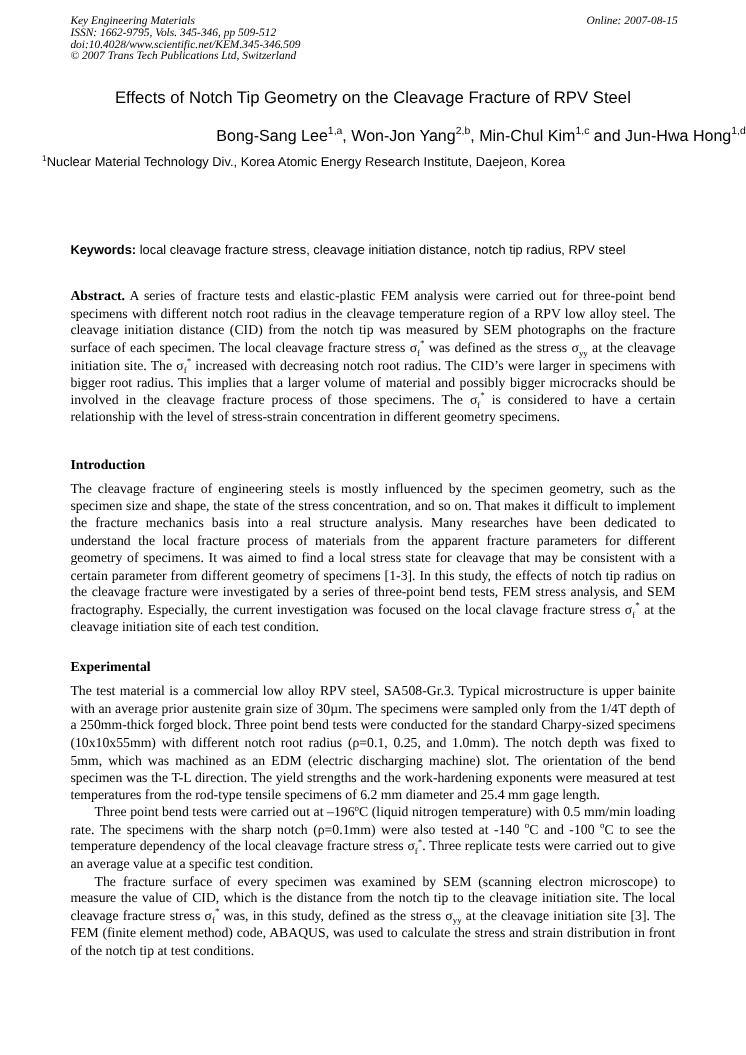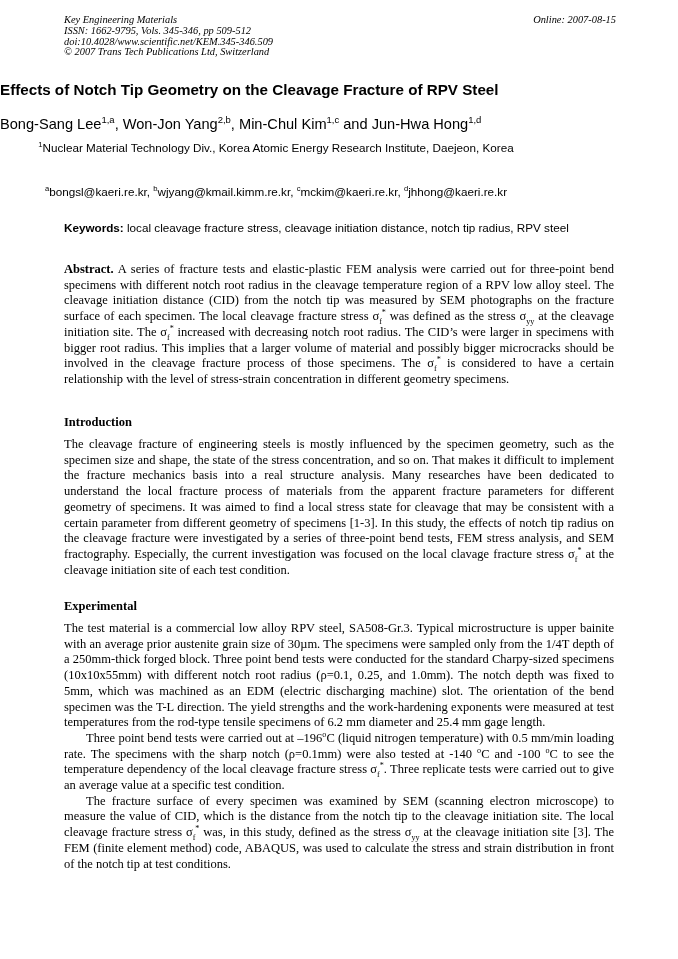--- a/index.html
+++ b/index.html
@@ -1,21 +1,21 @@
 <!DOCTYPE html>
 <html><head>
 <meta charset="utf-8">
 <style>
   html, body { margin: 0; padding: 0; background: #ffffff; }
   body { width: 678px; height: 959px; overflow: hidden; position: relative; color: #000; }
   .page { position: absolute; left: 0; top: 0; width: 678px; height: 959px; padding-left: 35px; }
   .hdr { position: absolute; left: 64px; top: 15px; width: 552px; font-family: "Liberation Serif", serif; font-style: italic; font-size: 10.4px; line-height: 10.8px; }
   .hdr .online { position: absolute; right: 0; top: 0; }
-  .title { position: absolute; left: 0; width: 678px; top: 81px; font-family: "Liberation Sans", sans-serif; font-weight: bold; font-size: 15.2px; }
-  .authors { position: absolute; left: 0; width: 678px; top: 116px; text-align: left; font-family: "Liberation Sans", sans-serif; font-size: 14.6px; }
+  .title { position: absolute; left: 0; width: 678px; top: 81px; text-align: center; font-family: "Liberation Sans", sans-serif; font-weight: normal; font-size: 15.2px; }
+  .authors { position: absolute; left: 0; width: 678px; top: 116px; text-align: right; font-family: "Liberation Sans", sans-serif; font-size: 14.6px; }
   .aff { position: absolute; left: 0; width: 552px; text-align: center; font-family: "Liberation Sans", sans-serif; font-size: 11.7px; }
   .aff1 { top: 141px; }
   .aff2 { top: 163px; }
   .emails { top: 185px; }
   sup { font-size: 65%; line-height: 0; vertical-align: super; }
   sub { font-size: 65%; line-height: 0; vertical-align: sub; }
   .kw { position: absolute; left: 64px; top: 221px; width: 560px; font-family: "Liberation Sans", sans-serif; font-size: 11.7px; }
   .kw b { font-weight: bold; }
   .body { position: absolute; left: 64px; width: 550px; font-family: "Liberation Serif", serif; font-size: 12.5px; line-height: 15.7px; text-align: justify; }
   .abstract { top: 251px; margin-top: 11px; }
@@ -44,23 +44,20 @@
   <div class="title">Effects of Notch Tip Geometry on the Cleavage Fracture of RPV Steel</div>
 
   <div class="authors">
     <span>Bong-Sang Lee</span><sup>1,a</sup><span>, </span><span>Won-Jon Yang</span><sup>2,b</sup><span>, </span><span>Min-Chul Kim</span><sup>1,c</sup><span> and </span><span>Jun-Hwa Hong</span><sup>1,d</sup>
   </div>
 
   <div class="aff aff1">
     <sup>1</sup><span>Nuclear Material Technology Div., Korea Atomic Energy Research Institute, Daejeon, Korea</span>
   </div>
 
-  <div class="aff emails">
-    <sup>a</sup><span>bongsl@kaeri.re.kr</span><span>, </span><sup>b</sup><span>wjyang@kmail.kimm.re.kr</span><span>, </span><sup>c</sup><span>mckim@kaeri.re.kr</span><span>, </span><sup>d</sup><span>jhhong@kaeri.re.kr</span>
-  </div>
 
   <div class="kw">
     <b>Keywords:</b><span> local cleavage fracture stress, cleavage initiation distance, notch tip radius, RPV steel</span>
   </div>
 
   <div class="body abstract">
     <b>Abstract.</b><span> A series of fracture tests and elastic-plastic FEM analysis were carried out for three-point bend specimens with different notch root radius in the cleavage temperature region of a RPV low alloy steel. The cleavage initiation distance (CID) from the notch tip was measured by SEM photographs on the fracture surface of each specimen. The local cleavage fracture stress </span><span>σ</span><sub>f</sub><sup>*</sup><span> was defined as the stress </span><span>σ</span><sub>yy</sub><span> at the cleavage initiation site. The </span><span>σ</span><sub>f</sub><sup>*</sup><span> increased with decreasing notch root radius. The CID’s were larger in specimens with bigger root radius. This implies that a larger volume of material and possibly bigger microcracks should be involved in the cleavage fracture process of those specimens. The </span><span>σ</span><sub>f</sub><sup>*</sup><span> is considered to have a certain relationship with the level of stress-strain concentration in different geometry specimens.</span>
   </div>
 
   <div class="sec sec-intro">Introduction</div>

